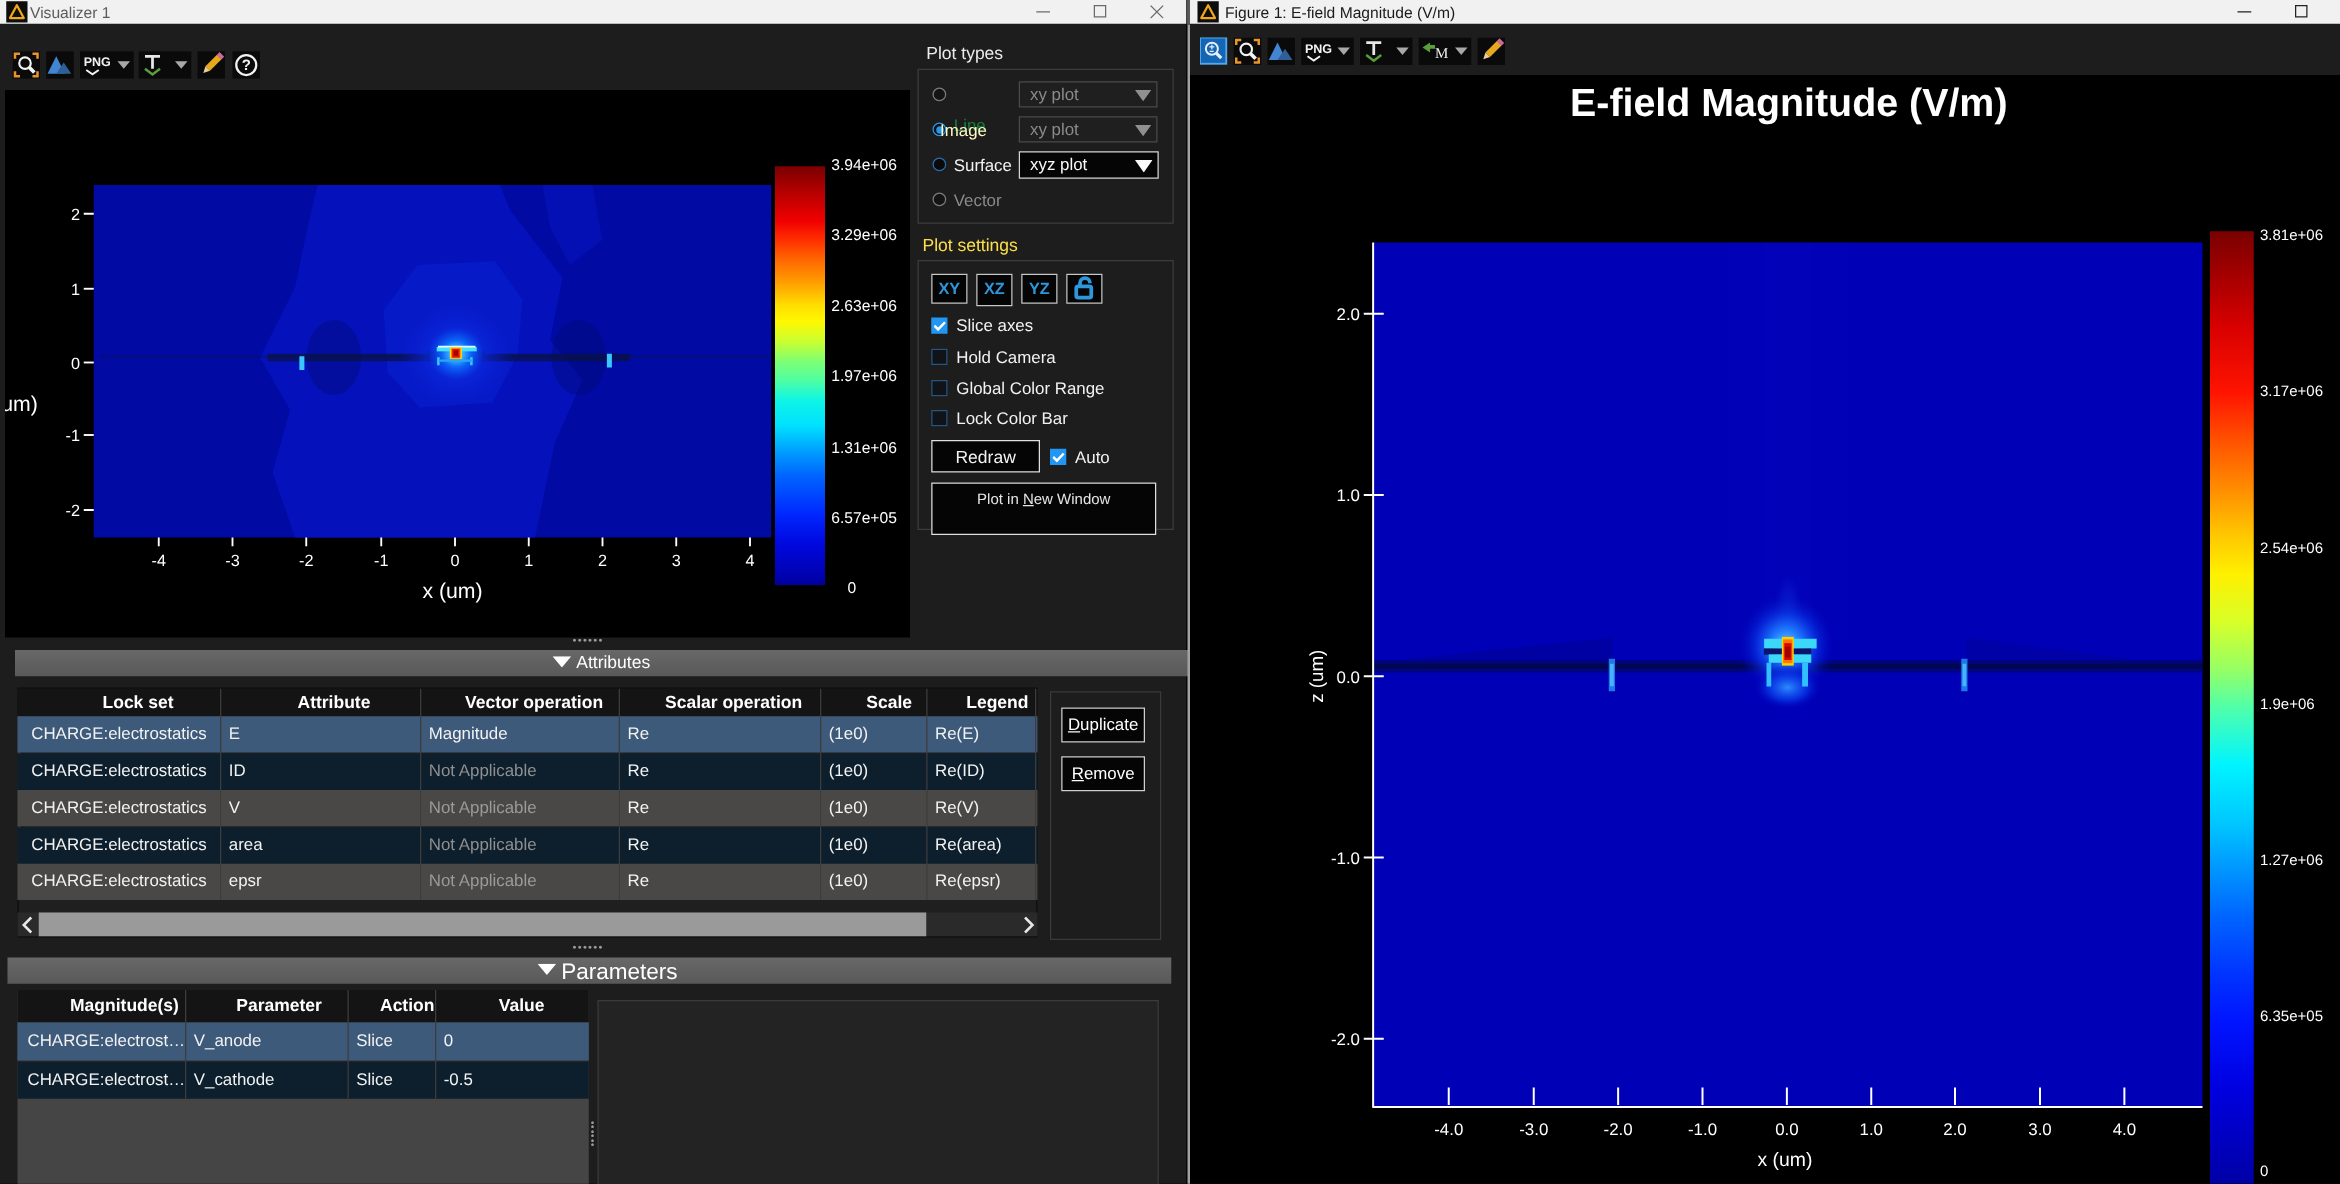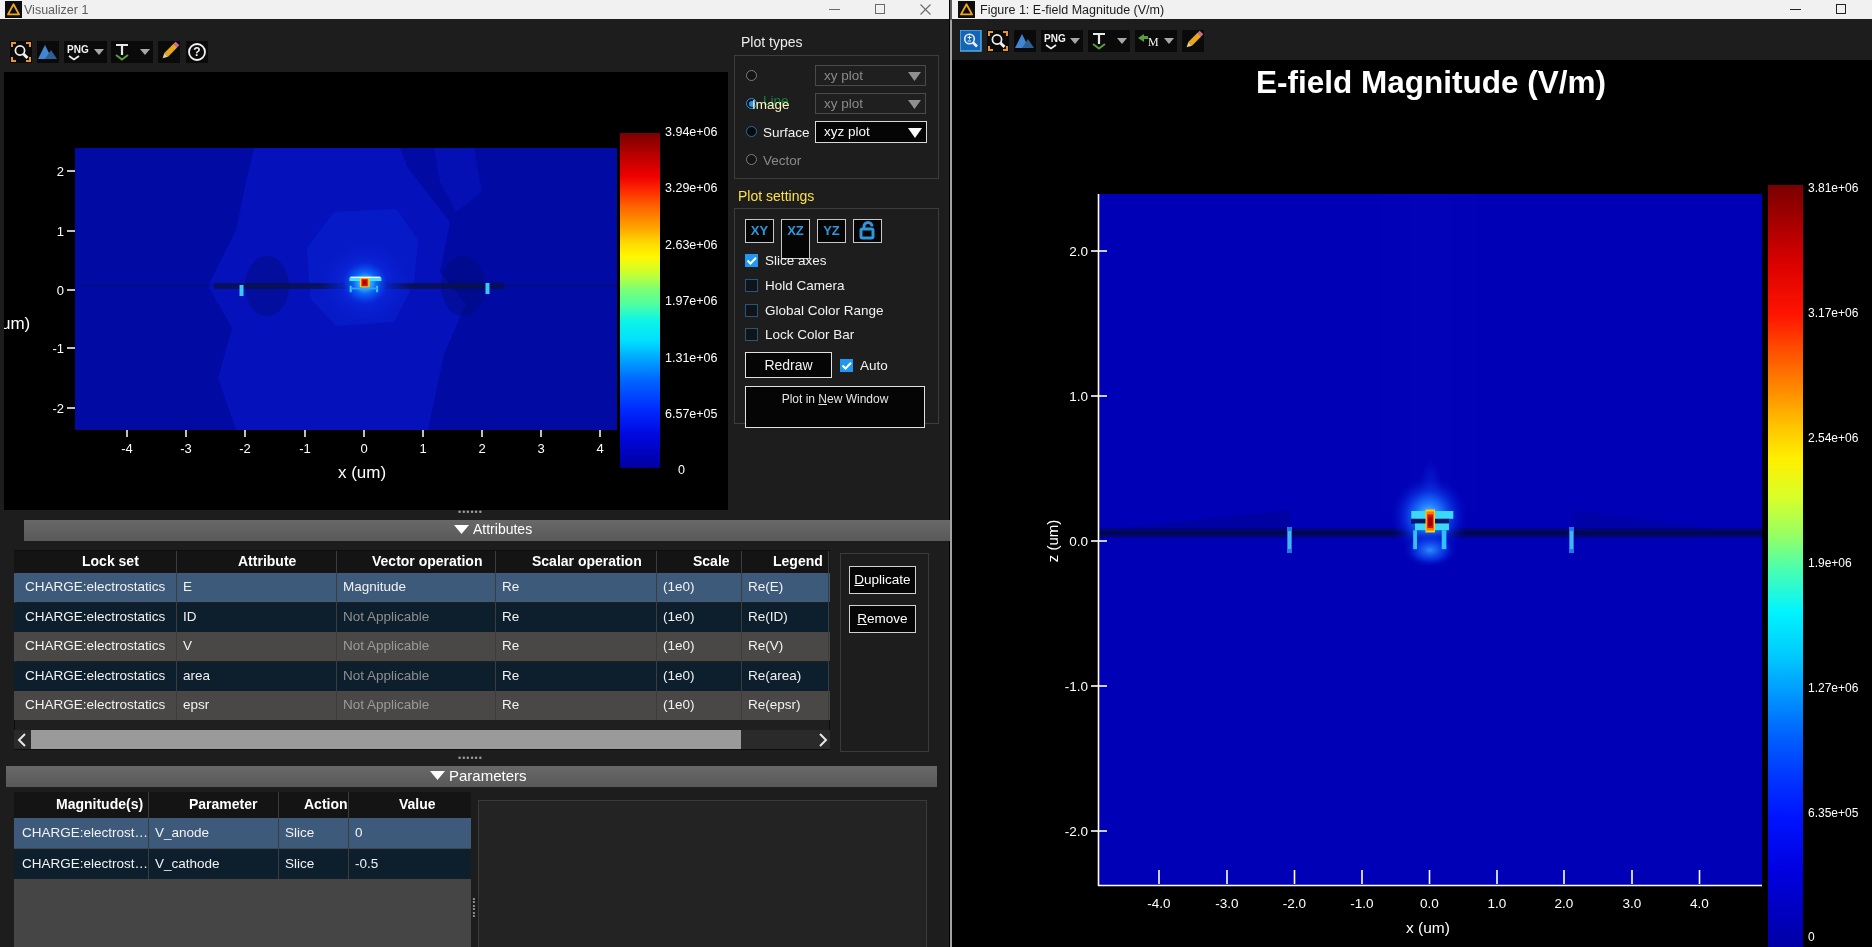--- a/index.html
+++ b/index.html
@@ -102,21 +102,21 @@
 <div class="abs" style="left:815px;top:121px;width:112px;height:22px;background:#050505;border:1px solid #d8d8d8;">
   <span style="position:absolute;left:8px;top:2px;font-size:13.5px;color:#fafafa;">xyz plot</span>
   <svg class="abs" style="right:4px;top:6px;" width="14" height="10">
       <path d="M0 0 H14 L7 10 Z" fill="#fafafa"></path>
     </svg>
 </div>
 <div class="abs" style="left:738px;top:188px;font-size:14px;color:#fde047;">Plot settings</div>
 <div class="abs" style="left:734px;top:208px;width:205px;height:216px;border:1px solid #3c3c3c;"></div>
 
 <div class="abs" style="left:745px;top:219px;width:29px;height:24px;background:#050505;border:1px solid #c8c8c8;color:#2f96dc;font-weight:bold;font-size:13px;text-align:center;line-height:22px;">XY</div>
-<div class="abs" style="left:781px;top:219px;width:29px;height:40px;background:#050505;border:1px solid #c8c8c8;color:#2f96dc;font-weight:bold;font-size:13px;text-align:center;line-height:22px;">XZ</div>
+<div class="abs" style="left:781px;top:219px;width:29px;height:26px;background:#050505;border:1px solid #c8c8c8;color:#2f96dc;font-weight:bold;font-size:13px;text-align:center;line-height:22px;">XZ</div>
 <div class="abs" style="left:817px;top:219px;width:29px;height:24px;background:#050505;border:1px solid #c8c8c8;color:#2f96dc;font-weight:bold;font-size:13px;text-align:center;line-height:22px;">YZ</div>
 <div class="abs" style="left:853px;top:219px;width:29px;height:24px;background:#050505;border:1px solid #c8c8c8;">
   <svg width="27" height="22" viewBox="0 0 27 22">
     <rect x="7" y="9" width="12" height="9" rx="1.5" fill="none" stroke="#2f96dc" stroke-width="3"></rect>
     <path d="M10 9 V6.5 A4 4 0 0 1 18 6.5" fill="none" stroke="#2f96dc" stroke-width="3"></path>
   </svg>
 </div>
 
 <div class="abs" style="left:745px;top:254px;width:13px;height:13px;background:#2196f3;"></div>
 <svg class="abs" style="left:747px;top:257px;" width="10" height="8">
@@ -131,21 +131,21 @@
 <div class="abs" style="left:765px;top:327px;font-size:13.5px;color:#f2f2f2;">Lock Color Bar</div>
 
 <div class="abs" style="left:745px;top:352px;width:87px;height:26px;background:#050505;border:1px solid #e0e0e0;color:#f2f2f2;font-size:14px;text-align:center;line-height:24px;">Redraw</div>
 <div class="abs" style="left:840px;top:359px;width:13px;height:13px;background:#2196f3;"></div>
 <svg class="abs" style="left:842px;top:362px;" width="10" height="8">
     <path d="M0.5 3.5 L3.5 6.5 L9 0.8" stroke="#fff" stroke-width="2" fill="none"></path>
   </svg>
 <div class="abs" style="left:860px;top:358px;font-size:13.5px;color:#f2f2f2;">Auto</div>
 <div class="abs" style="left:745px;top:386px;width:180px;height:42px;background:#050505;border:1px solid #e0e0e0;color:#e5e5e5;font-size:12px;text-align:center;line-height:24px;">Plot in <span style="text-decoration:underline;">N</span>ew Window</div>
 
-<div class="abs" style="left:24px;top:520px;width:1017px;height:21px;background:linear-gradient(#686868,#595959);">
+<div class="abs" style="left:12px;top:520px;width:1017px;height:21px;background:linear-gradient(#686868,#595959);">
   <svg class="abs" style="left:430px;top:5px;" width="15" height="9">
       <path d="M0 0 H15 L7.5 9 Z" fill="#fff"></path>
     </svg>
   <span style="position:absolute;left:449px;top:1px;font-size:14px;color:#fff;">Attributes</span>
 </div>
 <div class="abs" style="left:14px;top:550px;width:816px;height:200px;background:#1f1f1f;border:1px solid #0d0d0d;" id="attrtable"></div>
 
 <div class="abs" style="left:14px;top:551px;width:816px;height:22px;background:#141414;"></div>
 <div class="abs" style="left:14px;top:551px;width:816px;height:22px;font-size:14px;font-weight:bold;color:#fff;">
   <span class="abs" style="left:68px;top:2px;">Lock set</span>
@@ -214,21 +214,21 @@
   </svg>
 
 <div class="abs" style="left:840px;top:553px;width:89px;height:199px;border:1px solid #3a3a3a;"></div>
 <div class="abs" style="left:849px;top:566px;width:67px;height:28px;background:#050505;border:1px solid #d0d0d0;color:#fff;font-size:13.5px;text-align:center;line-height:26px;"><span style="text-decoration:underline;">D</span>uplicate</div>
 <div class="abs" style="left:849px;top:605px;width:67px;height:28px;background:#050505;border:1px solid #d0d0d0;color:#fff;font-size:13.5px;text-align:center;line-height:26px;"><span style="text-decoration:underline;">R</span>emove</div>
 
 <div class="abs" style="left:6px;top:766px;width:931px;height:21px;background:linear-gradient(#686868,#595959);">
   <svg class="abs" style="left:424px;top:5px;" width="15" height="9">
       <path d="M0 0 H15 L7.5 9 Z" fill="#fff"></path>
     </svg>
-  <span style="position:absolute;left:443px;top:1px;font-size:15px;color:#fff;">Parameters</span>
+  <span style="position:absolute;left:443px;top:1px;font-size:18px;color:#fff;">Parameters</span>
 </div>
 
 <div class="abs" style="left:14px;top:792px;width:457px;height:155px;background:#454545;"></div>
 
 <div class="abs" style="left:14px;top:792px;width:457px;height:26px;background:#141414;font-size:14px;font-weight:bold;color:#fff;">
   <span class="abs" style="left:42px;top:4px;">Magnitude(s)</span>
   <span class="abs" style="left:175px;top:4px;">Parameter</span>
   <span class="abs" style="left:290px;top:4px;">Action</span>
   <span class="abs" style="left:385px;top:4px;">Value</span>
 </div>

